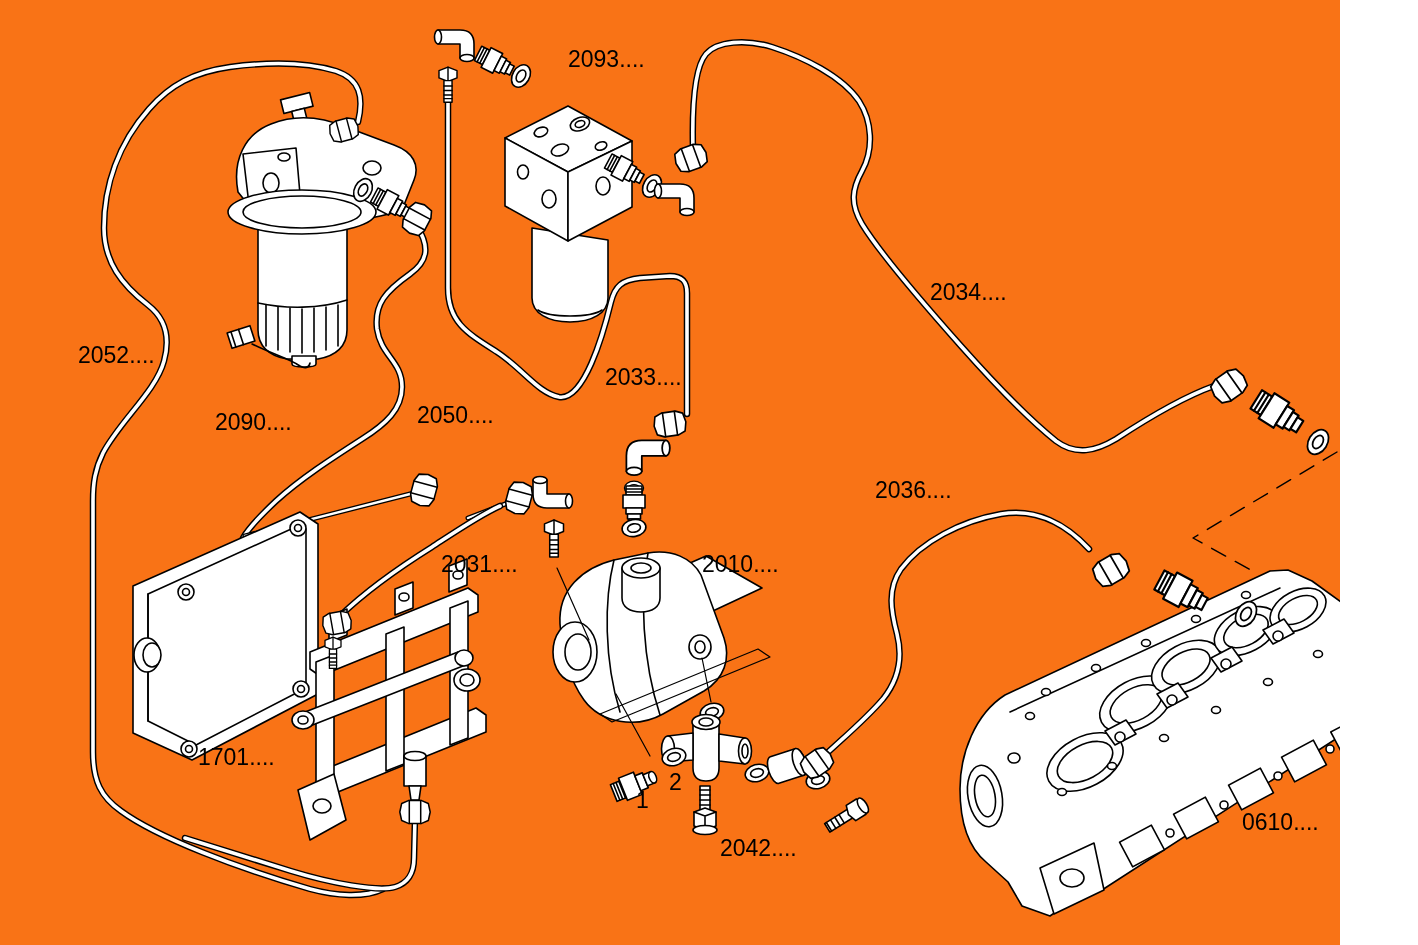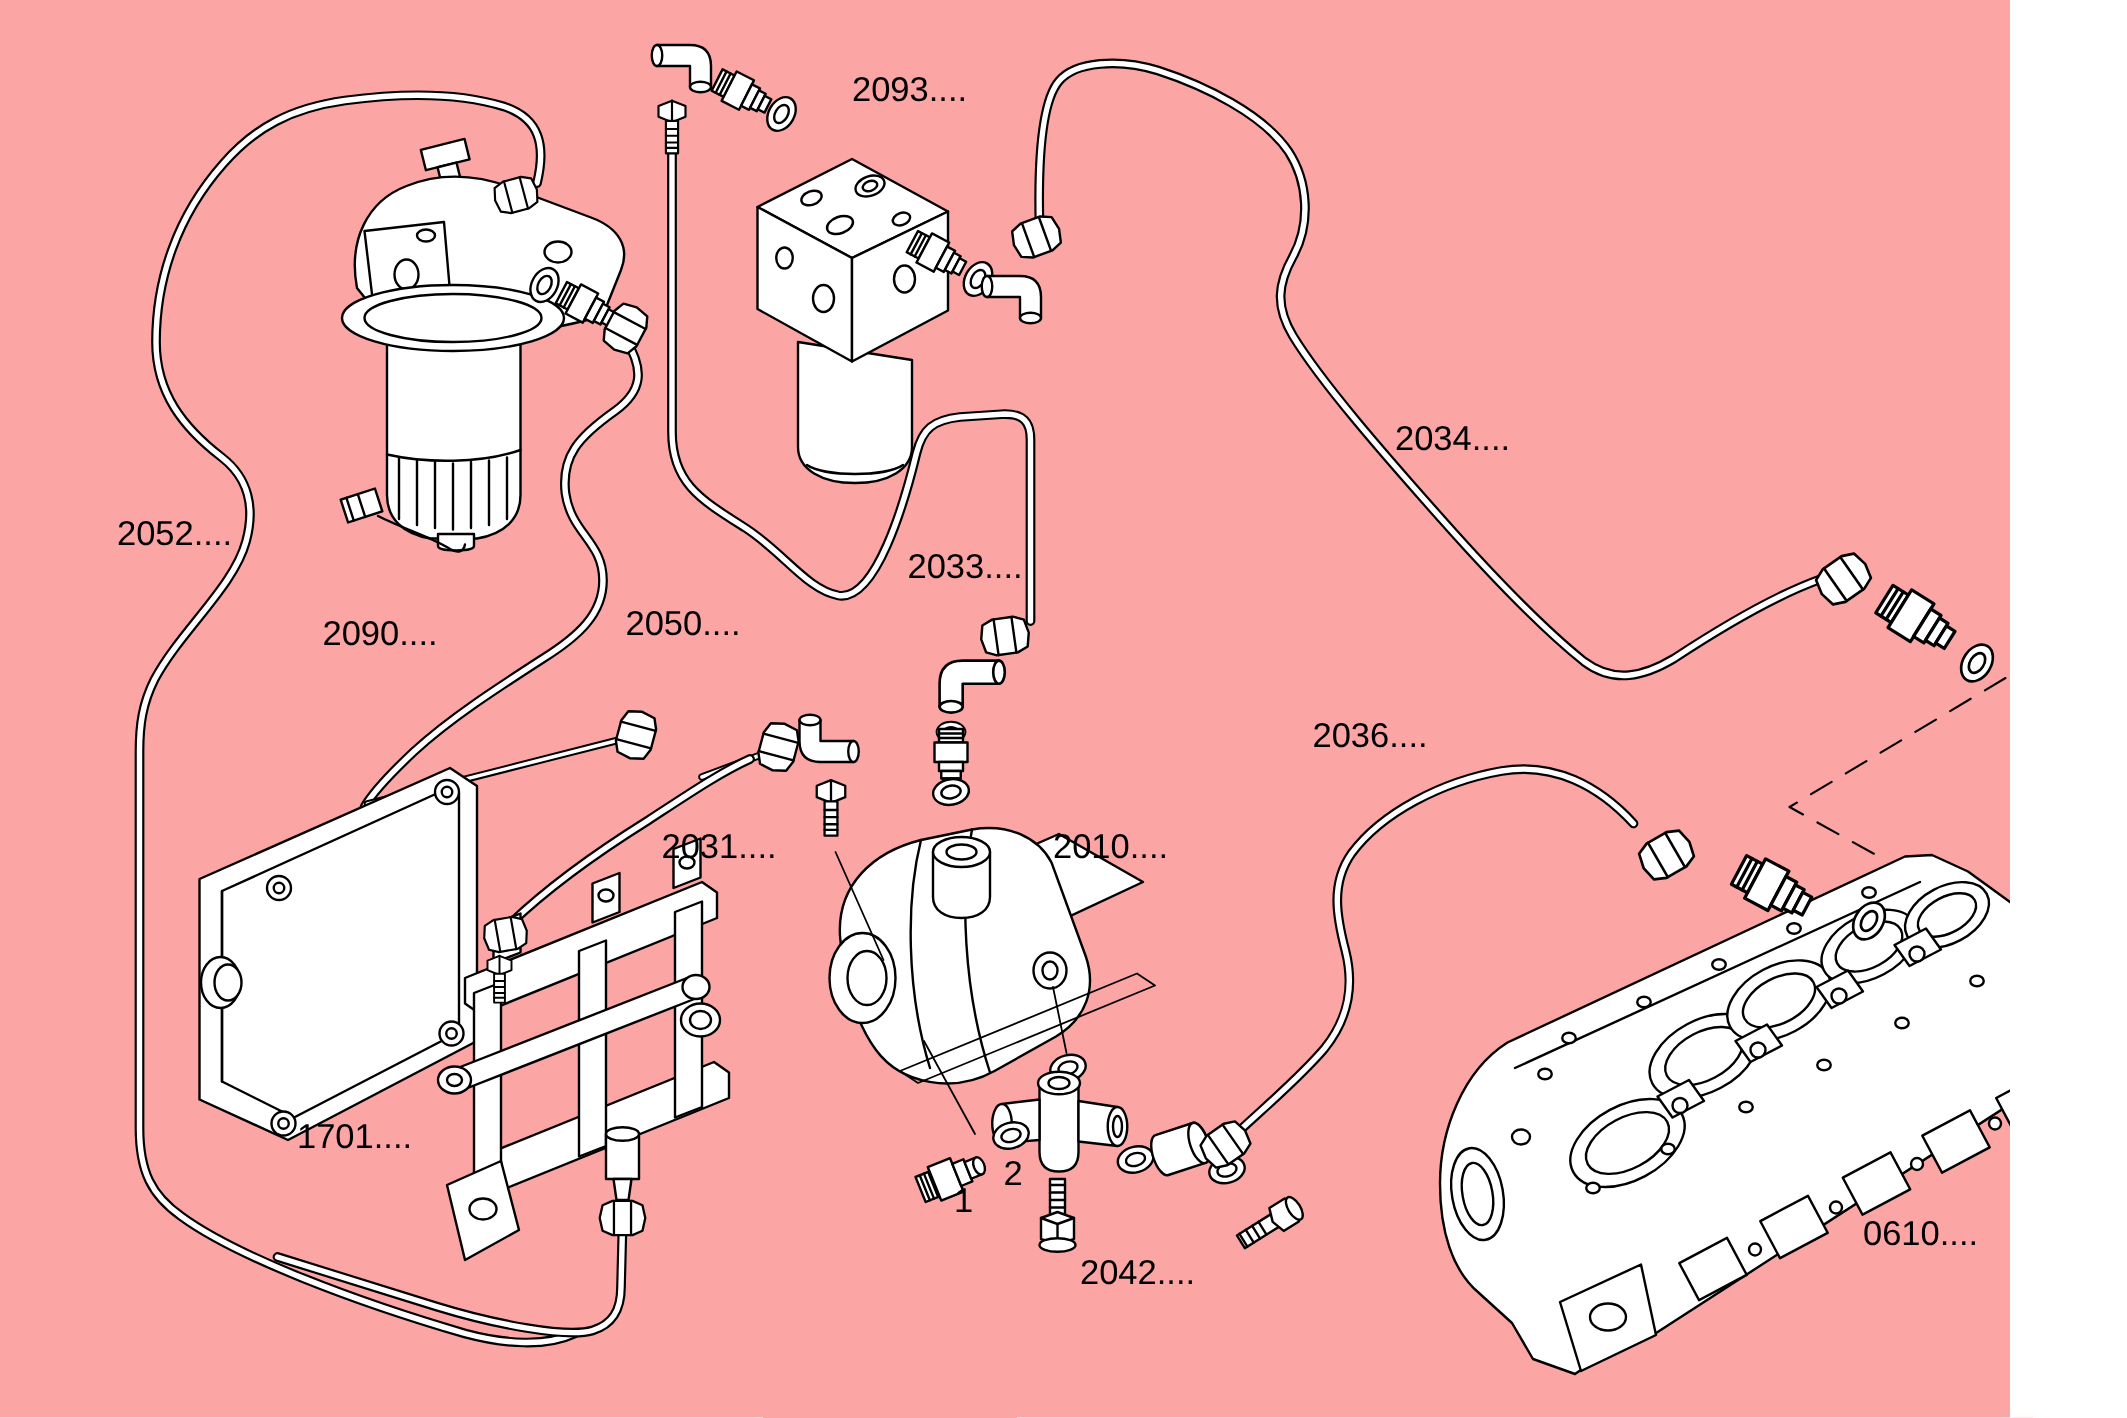--- a/index.html
+++ b/index.html
@@ -1,16 +1,16 @@
 <!DOCTYPE html>
 <html><head>
 <meta charset="utf-8">
 <style>
   html,body{margin:0;padding:0;background:#fff;}
-  .page{position:relative;width:1340px;height:945px;background:#fca5a5;overflow:hidden;}
+  .page{position:relative;width:1340px;height:945px;background:#f97316;overflow:hidden;}
   svg{display:block;}
   #art{stroke:#000;stroke-width:1.6;fill:none;stroke-linejoin:round;stroke-linecap:round;}
   .fw{fill:#fff;}
   .pipe{fill:none;stroke:#000;stroke-width:6.5;stroke-linecap:round;stroke-linejoin:round;}
   .pipe-inner{fill:none;stroke:#fff;stroke-width:3.6;stroke-linecap:round;stroke-linejoin:round;}
   .pipe.thin{stroke-width:5;}
   .pipe-inner.thin{stroke-width:2.4;}
   .dash{stroke-dasharray:16 11;stroke-width:1.4;}
   .ldr{stroke-width:1.2;}
   #labels text{fill:#000;stroke:none;font-family:"Liberation Sans",sans-serif;font-size:23px;}

